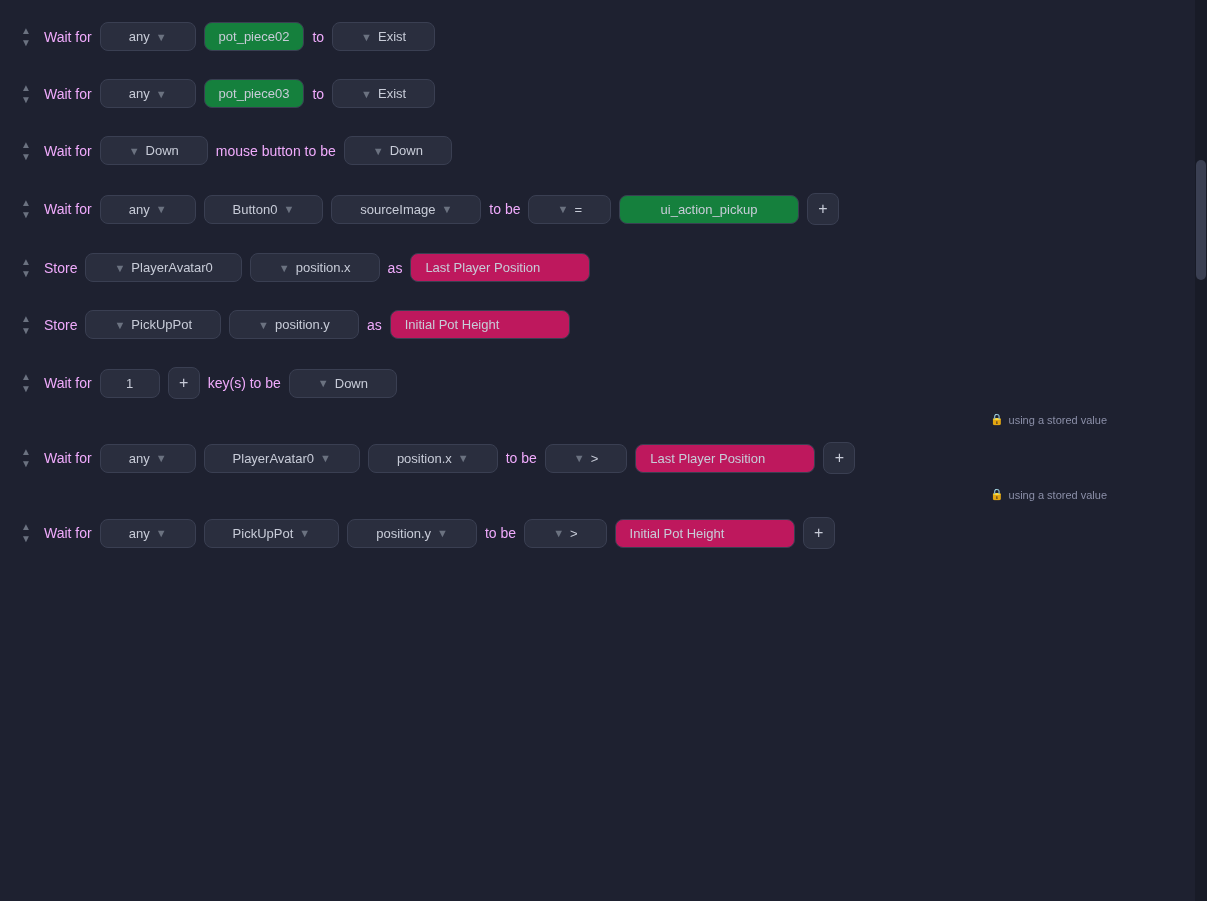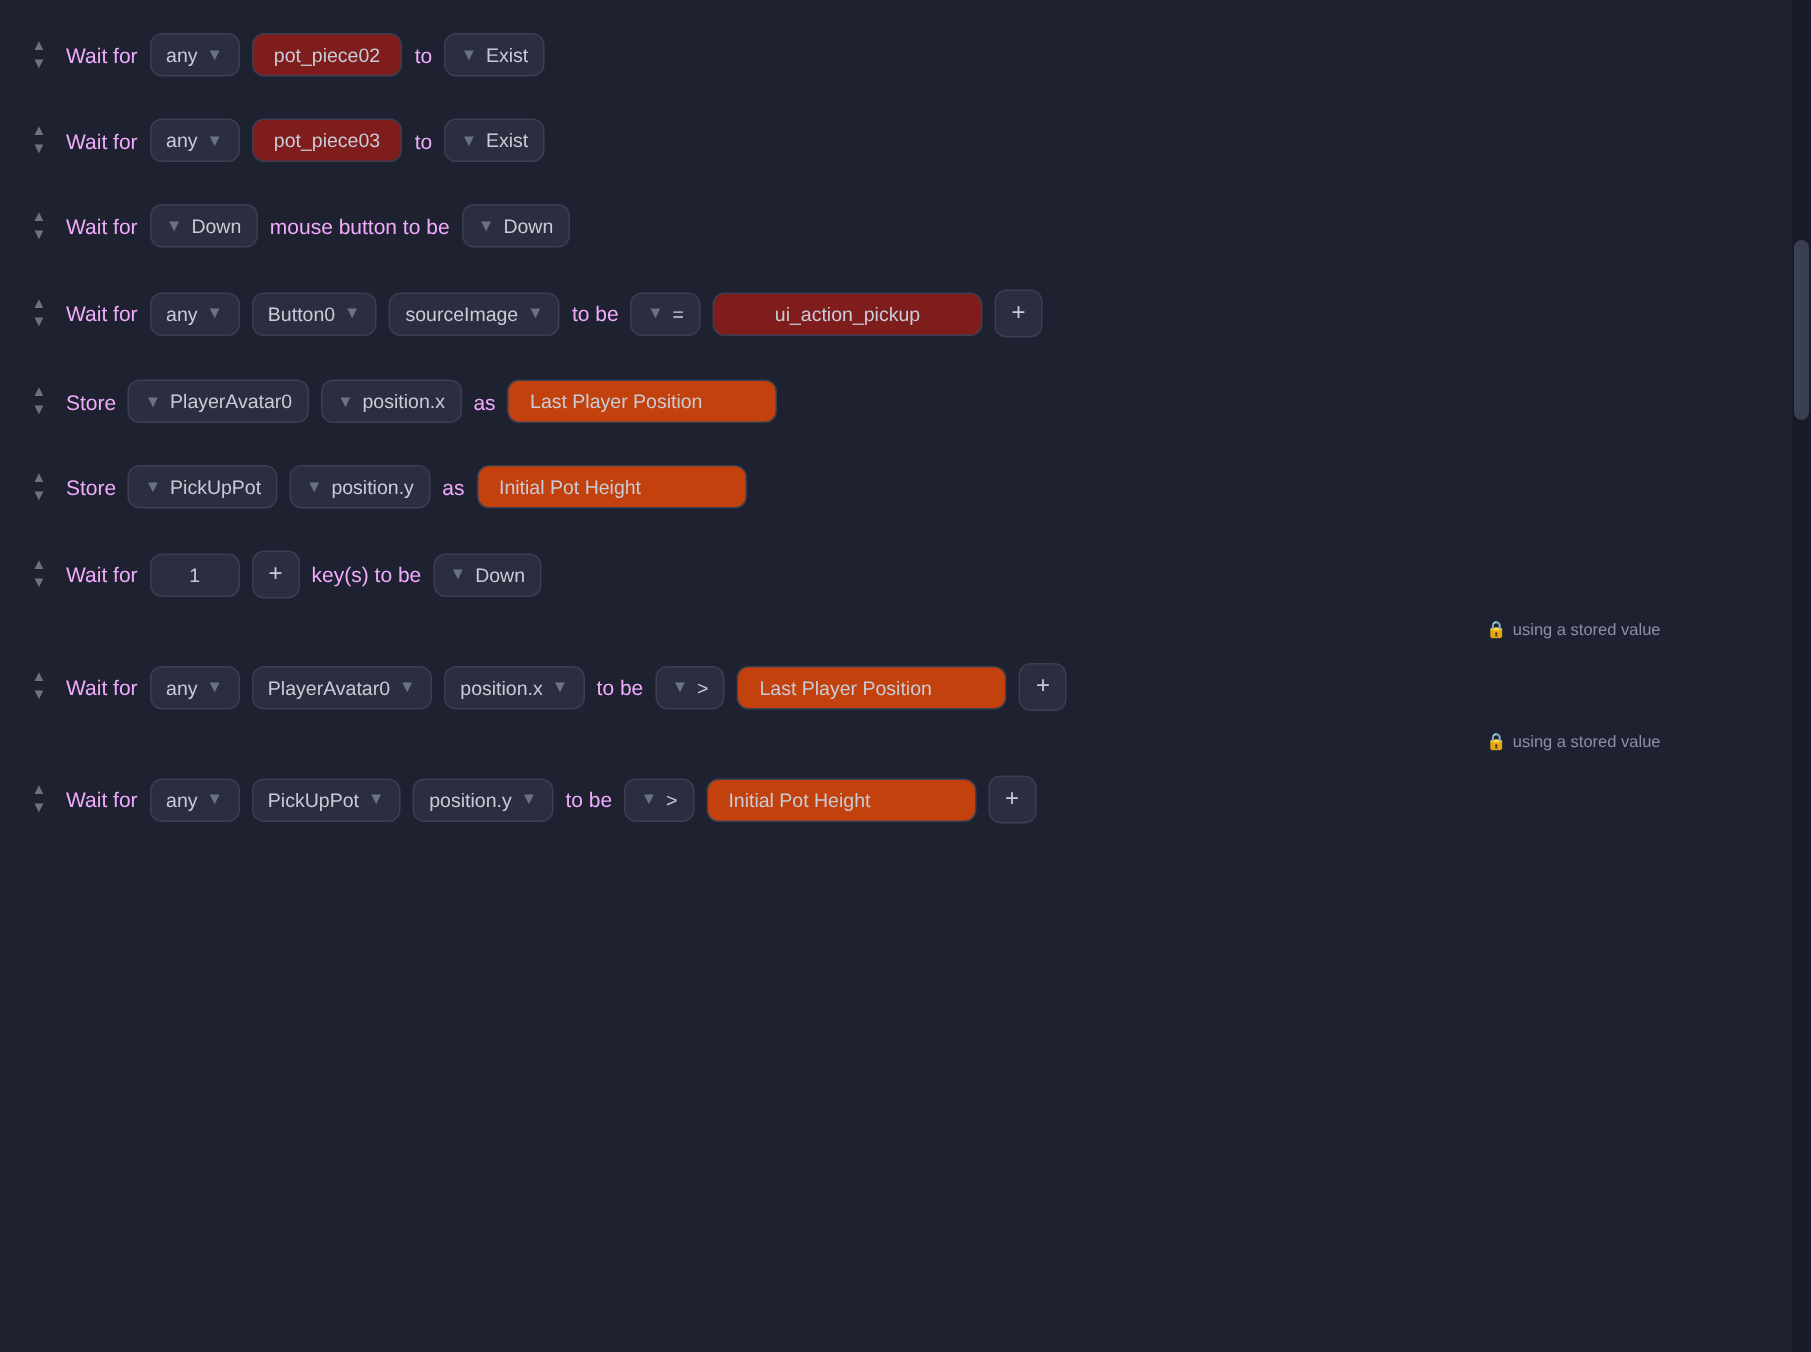--- a/index.html
+++ b/index.html
@@ -46,43 +46,43 @@
       white-space: nowrap;
       flex-shrink: 0;
     }
     .pill-dropdown {
       display: flex;
       align-items: center;
       gap: 6px;
       background: #2a2e3e;
       border: 1px solid #3a3f52;
       border-radius: 8px;
-      padding: 6px 10px;
+      padding: 6px 28px;
       color: #c8ccd8;
       font-size: 13px;
       white-space: nowrap;
       flex-shrink: 0;
       cursor: pointer;
     }
     .pill-dropdown .chevron-down {
       color: #6b7280;
       font-size: 11px;
     }
     .pill-value {
-      background: #7f1d1d;
+      background: #15803d;
       border: 1px solid #3a3f52;
       border-radius: 8px;
       padding: 6px 14px;
       color: #c8ccd8;
       font-size: 13px;
       white-space: nowrap;
       flex-shrink: 0;
     }
     .pill-stored {
-      background: #c2410c;
+      background: #be185d;
       border: 1px solid #3a3f52;
       border-radius: 8px;
       padding: 6px 14px;
       color: #c8ccd8;
       font-size: 13px;
       white-space: nowrap;
       min-width: 180px;
     }
     .pill-input {
       background: #2a2e3e;

